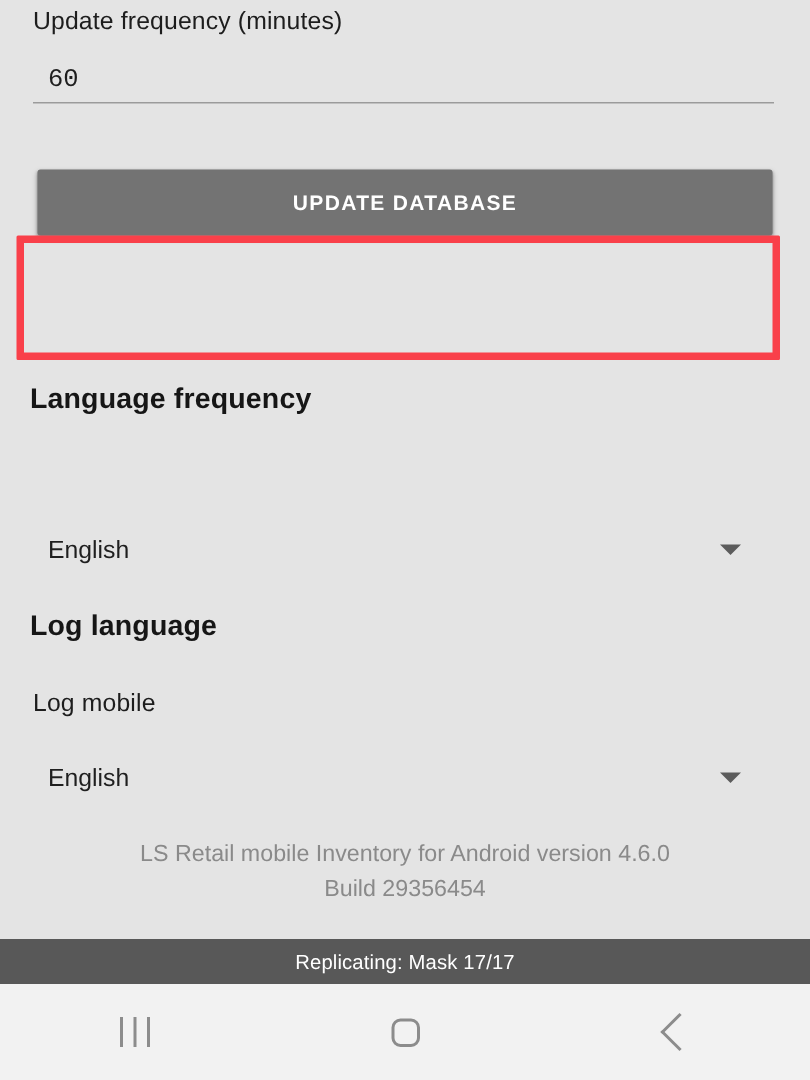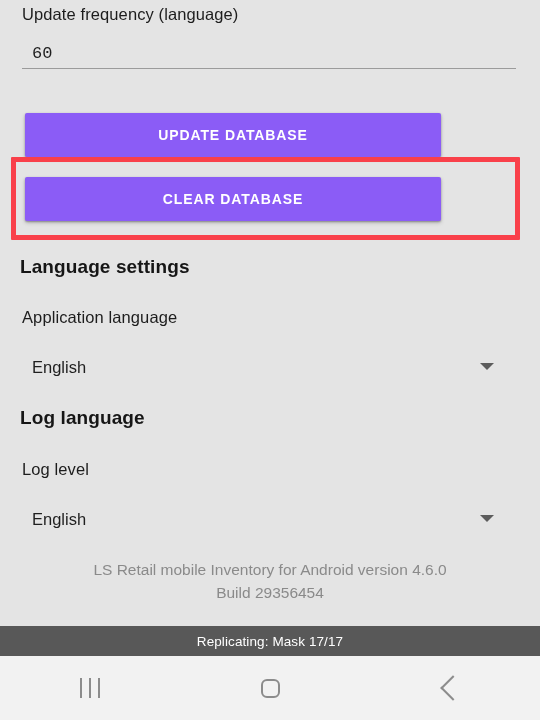--- a/index.html
+++ b/index.html
@@ -58,23 +58,23 @@
     outline: none;
     font-family: Liberation Mono, monospace;
     width: 100%;
     box-sizing: border-box;
   }
 
   
   .btn {
     position: absolute;
     left: 25px;
-    width: 416px;
+    width: 490px;
     height: 44px;
-    background: #8b5cf6;
+    background: #737373;
     border: none;
     border-radius: 2px;
     color: #ffffff;
     font-size: 14px;
     font-weight: bold;
     letter-spacing: 0.9px;
     font-family: "Liberation Sans", sans-serif;
     display: flex;
     align-items: center;
     justify-content: center;
@@ -215,44 +215,42 @@
     margin-left: 5px;
   }
 </style>
 </head>
 <body>
 
 <div id="screen">
 
   <div class="content">
 
-    <div class="field-label" style="top:5px;">Update frequency (language)</div>
+    <div class="field-label" style="top:5px;">Update frequency (minutes)</div>
 
     <div class="input-row" style="top:44px;">
       <input class="input-value" type="text" value="60" style="">
     </div>
 
     <button class="btn" style="top:113px;">UPDATE DATABASE</button>
 
-    <button class="btn" style="top:177px;">CLEAR DATABASE</button>
 
     <div class="highlight-box"></div>
 
-    <div class="section-header" style="top:256px;">Language settings</div>
-
-    <div class="field-label" style="top:308px;">Application language</div>
+    <div class="section-header" style="top:256px;">Language frequency</div>
+
 
     <div class="spinner" style="top:350px;">
       <span class="sp-value">English</span>
       <span class="sp-arrow"></span>
     </div>
 
     <div class="section-header" style="top:407px;">Log language</div>
 
-    <div class="field-label" style="top:460px;">Log level</div>
+    <div class="field-label" style="top:460px;">Log mobile</div>
 
     <div class="spinner" style="top:502px;">
       <span class="sp-value">English</span>
       <span class="sp-arrow"></span>
     </div>
 
     <div class="version-text">
       <span>LS Retail mobile Inventory for Android version 4.6.0</span>
       <span>Build 29356454</span>
     </div>

